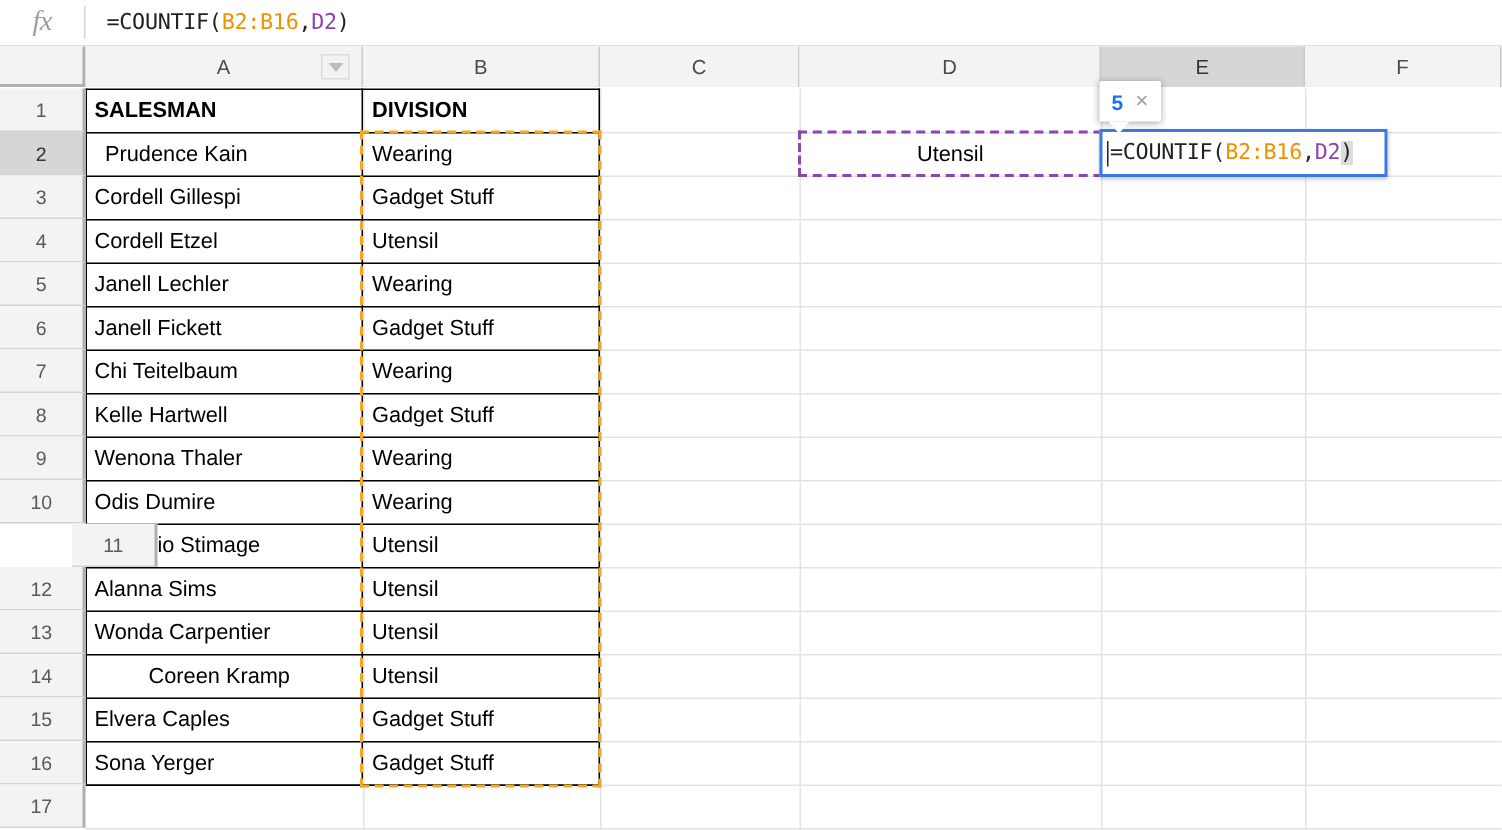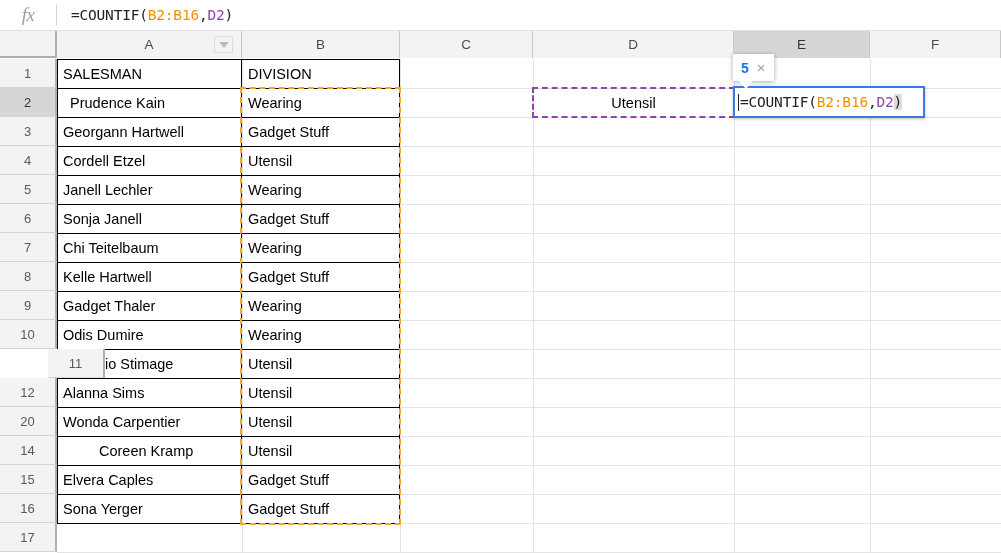--- a/index.html
+++ b/index.html
@@ -138,21 +138,21 @@
     position: absolute;
     display: flex;
     align-items: center;
     font-size: 14.5px;
     color: #000000;
     padding-left: 6px;
     white-space: nowrap;
     overflow: hidden;
     background: transparent;
   }
-  .cell.bold { font-weight: normal; }
+  .cell.bold { font-weight: bold; }
   .cell.center { justify-content: center; padding-left: 0; }
 
   
   .tbl-border {
     position: absolute;
     background: #000000;
   }
 
   
   #range-orange {
@@ -264,57 +264,57 @@
       <div class="cell bold" style="left: 242px; top: 28px; width: 158px; height: 29px;">
         <span>DIVISION</span>
       </div>
       <div class="cell" style="left: 57px; top: 57px; width: 185px; height: 29px; padding-left: 13px;">
         <span>Prudence Kain</span>
       </div>
       <div class="cell" style="left: 242px; top: 57px; width: 158px; height: 29px;">
         <span>Wearing</span>
       </div>
       <div class="cell" style="left: 57px; top: 86px; width: 185px; height: 29px;">
-        <span>Georgann Hartwell</span>
+        <span>Cordell Gillespi</span>
       </div>
       <div class="cell" style="left: 242px; top: 86px; width: 158px; height: 29px;">
         <span>Gadget Stuff</span>
       </div>
       <div class="cell" style="left: 57px; top: 115px; width: 185px; height: 29px;">
         <span>Cordell Etzel</span>
       </div>
       <div class="cell" style="left: 242px; top: 115px; width: 158px; height: 29px;">
         <span>Utensil</span>
       </div>
       <div class="cell" style="left: 57px; top: 144px; width: 185px; height: 29px;">
         <span>Janell Lechler</span>
       </div>
       <div class="cell" style="left: 242px; top: 144px; width: 158px; height: 29px;">
         <span>Wearing</span>
       </div>
       <div class="cell" style="left: 57px; top: 173px; width: 185px; height: 29px;">
-        <span>Sonja Janell</span>
+        <span>Janell Fickett</span>
       </div>
       <div class="cell" style="left: 242px; top: 173px; width: 158px; height: 29px;">
         <span>Gadget Stuff</span>
       </div>
       <div class="cell" style="left: 57px; top: 202px; width: 203px; height: 29px;">
         <span>Chi Teitelbaum</span>
       </div>
       <div class="cell" style="left: 242px; top: 202px; width: 158px; height: 29px;">
         <span>Wearing</span>
       </div>
       <div class="cell" style="left: 57px; top: 231px; width: 185px; height: 29px;">
         <span>Kelle Hartwell</span>
       </div>
       <div class="cell" style="left: 242px; top: 231px; width: 158px; height: 29px;">
         <span>Gadget Stuff</span>
       </div>
       <div class="cell" style="left: 57px; top: 260px; width: 185px; height: 29px;">
-        <span>Gadget Thaler</span>
+        <span>Wenona Thaler</span>
       </div>
       <div class="cell" style="left: 242px; top: 260px; width: 158px; height: 29px;">
         <span>Wearing</span>
       </div>
       <div class="cell" style="left: 57px; top: 289px; width: 185px; height: 29px;">
         <span>Odis Dumire</span>
       </div>
       <div class="cell" style="left: 242px; top: 289px; width: 158px; height: 29px;">
         <span>Wearing</span>
       </div>
@@ -414,21 +414,21 @@
       <div class="row-head" style="top: 289px; height: 29px;">
         <span>10</span>
       </div>
       <div class="row-head" style="top: 318px; height: 29px; margin-left: 48px;">
         <span>11</span>
       </div>
       <div class="row-head" style="top: 347px; height: 29px;">
         <span>12</span>
       </div>
       <div class="row-head" style="top: 376px; height: 29px;">
-        <span>20</span>
+        <span>13</span>
       </div>
       <div class="row-head" style="top: 405px; height: 29px;">
         <span>14</span>
       </div>
       <div class="row-head" style="top: 434px; height: 29px;">
         <span>15</span>
       </div>
       <div class="row-head" style="top: 463px; height: 29px;">
         <span>16</span>
       </div>

